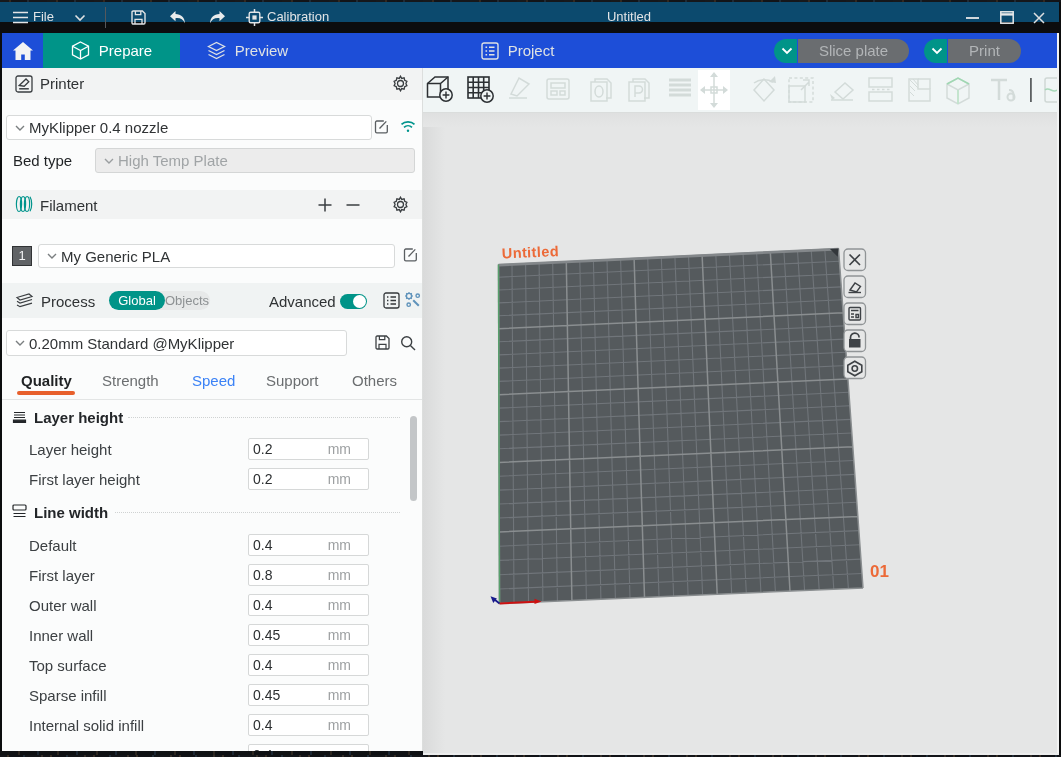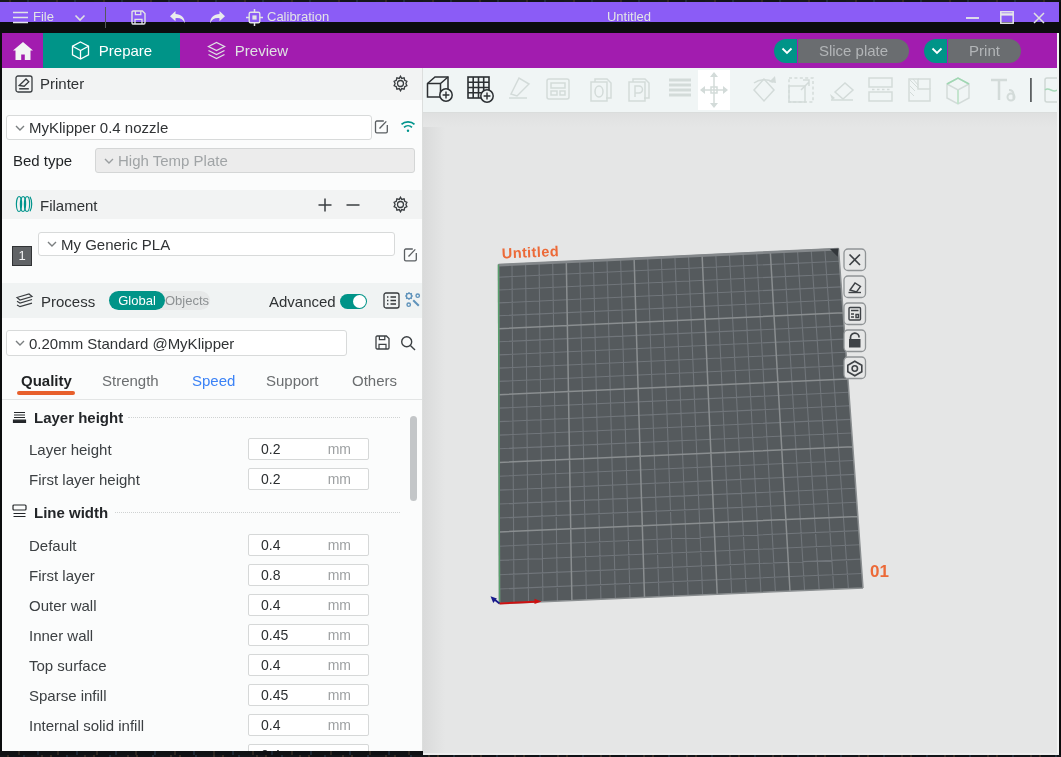--- a/index.html
+++ b/index.html
@@ -1,33 +1,33 @@
 <!DOCTYPE html>
 <html><head>
 <meta charset="utf-8">
 <style>
   html,body{margin:0;padding:0;}
   body{width:1061px;height:757px;overflow:hidden;background:#0c0d0e;
        font-family:"Liberation Sans", sans-serif; position:relative;}
   .abs{position:absolute;}
-  #titlebar{left:0;top:2px;width:1059px;height:20px;background:#8b5cf6;color:#e2e4e6;}
-  #tabbar{left:0;top:33px;width:1059px;height:53px;background:#a21caf;}
+  #titlebar{left:0;top:2px;width:1059px;height:20px;background:#0c4a6e;color:#e2e4e6;}
+  #tabbar{left:0;top:33px;width:1059px;height:53px;background:#1d4ed8;}
   .tab{position:absolute;top:0;height:35px;display:flex;align-items:center;justify-content:center;
        color:#dfe2e3;font-size:15px;gap:9px;}
   #panel{left:2px;top:68px;width:421px;height:686px;background:#fbfcfc;}
   #panel .hdr{position:absolute;left:0;width:421px;background:#f2f3f3;}
   .combo{position:absolute;background:#fff;border:1px solid #d8dada;border-radius:3px;
          display:flex;align-items:center;font-size:15px;color:#303335;}
   .chev{width:10px;height:10px;margin:0 4px 0 8px;flex:0 0 auto;}
   #main{left:423px;top:68px;width:634px;height:686px;background:#e5e6e6;}
   #vtoolbar{left:0;top:0;width:634px;height:44px;background:#f0f5f5;border-bottom:1px solid #dadddc;}
   .lbl{position:absolute;font-size:15px;color:#3c4043;white-space:nowrap;}
   .inp{position:absolute;left:246px;width:119px;height:20px;border:1px solid #d6d8d8;border-radius:2px;
        background:#fff;font-size:14px;color:#2b2e30;display:flex;align-items:center;}
-  .inp .v{margin-left:12px;flex:1;}
+  .inp .v{margin-left:4px;flex:1;}
   .inp .u{color:#9da0a2;margin-right:17px;}
   .ghd{position:absolute;font-size:15px;font-weight:bold;color:#232629;white-space:nowrap;}
   .dotl{position:absolute;border-top:1px dotted #cfd2d2;height:0;}
   svg{display:block;}
 </style>
 </head>
 <body>
 
 <div class="abs" id="titlebar">
   <svg class="abs" style="left:13px;top:9px" width="15" height="13" viewBox="0 0 15 13">
@@ -84,20 +84,29 @@
   </div>
   <div class="tab" style="left:180px;width:135px;">
     <svg width="19" height="19" viewBox="0 0 19 19">
         <g fill="none" stroke="#dfe2e3" stroke-width="1.3">
       <path d="M1.5 5.5L9.5 1.5l8 4-8 4z"></path>
           <path d="M1.5 9.5l8 4 8-4M1.5 13.5l8 4 8-4"></path>
         </g>
     </svg>
     <span>Preview</span>
   </div>
+  <div class="tab" style="left:450px;width:135px;">
+    <svg width="18" height="18" viewBox="0 0 18 18">
+        <g fill="none" stroke="#dfe2e3" stroke-width="1.4">
+      <rect x="1" y="1" width="16" height="16" rx="2"></rect>
+          <path d="M4.5 5.2h1.6M4.5 9h1.6M4.5 12.8h1.6M8 5.2h5.5M8 9h5.5M8 12.8h5.5"></path>
+        </g>
+    </svg>
+    <span>Project</span>
+  </div>
   <div class="abs" style="left:774px;top:6px;width:23px;height:24px;background:#009488;border-radius:12px 0 0 12px;">
     <svg style="position:absolute;left:7px;top:8px" width="12" height="8" viewBox="0 0 12 8">
         <path d="M1.5 1.5L6 6l4.5-4.5" fill="none" stroke="#fff" stroke-width="1.8"></path>
       </svg>
   </div>
   <div class="abs" style="left:798px;top:6px;width:111px;height:24px;background:#6a6d70;border-radius:0 12px 12px 0;color:#b2b5b7;font-size:15px;text-align:center;line-height:24px;">Slice plate</div>
   <div class="abs" style="left:924px;top:6px;width:23px;height:24px;background:#009488;border-radius:12px 0 0 12px;">
     <svg style="position:absolute;left:7px;top:8px" width="12" height="8" viewBox="0 0 12 8">
         <path d="M1.5 1.5L6 6l4.5-4.5" fill="none" stroke="#fff" stroke-width="1.8"></path>
       </svg>
@@ -168,21 +177,21 @@
       <path d="M0.5 7h13" stroke="#3a3e41" stroke-width="1.5"></path>
     </svg>
   <svg class="abs" style="left:390px;top:128px" width="17" height="17" viewBox="0 0 17 17">
       <g fill="none" stroke="#3a3e41" stroke-width="1.3">
     <circle cx="8.5" cy="8.5" r="3"></circle>
         <path d="M8.5 1.2l1.2 2.2 2.4-.6 .6 2.4 2.2 1.2-1 2.1 1 2.1-2.2 1.2-.6 2.4-2.4-.6-1.2 2.2-1.2-2.2-2.4 .6-.6-2.4-2.2-1.2 1-2.1-1-2.1 2.2-1.2 .6-2.4 2.4 .6z"></path>
       </g>
   </svg>
 
   <div class="abs" style="left:10px;top:178px;width:20px;height:20px;background:#606366;border:1px solid #303234;box-sizing:border-box;color:#f2f3f4;font-size:13px;text-align:center;line-height:18px;">1</div>
-  <div class="combo" style="left:36px;top:164px;width:355px;height:22px;">
+  <div class="combo" style="left:36px;top:176px;width:355px;height:22px;">
     <svg class="chev" viewBox="0 0 10 10">
         <path d="M1 3l4 4 4-4" fill="none" stroke="#7b7f81" stroke-width="1.4"></path>
       </svg>
     <span>My Generic PLA</span>
   </div>
   <svg class="abs" style="left:401px;top:179px" width="15" height="15" viewBox="0 0 15 15">
       <g fill="none" stroke="#5a5e61" stroke-width="1.3">
     <path d="M9.8 2H2.8C2.1 2 1.5 2.6 1.5 3.3v9.2c0 .7 .6 1.3 1.3 1.3h9.2c.7 0 1.3-.6 1.3-1.3V6"></path>
         <path d="M5.5 9.5L12.3 2.4"></path>
       </g>

